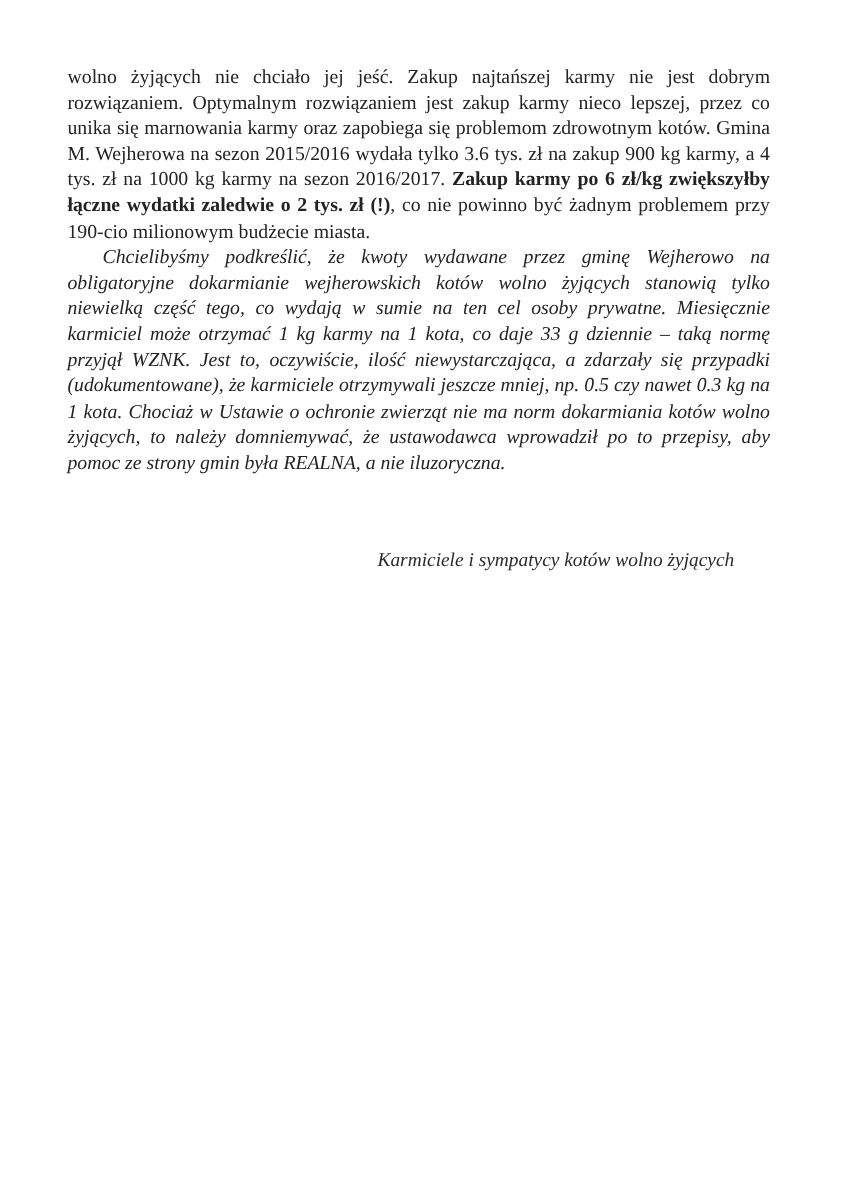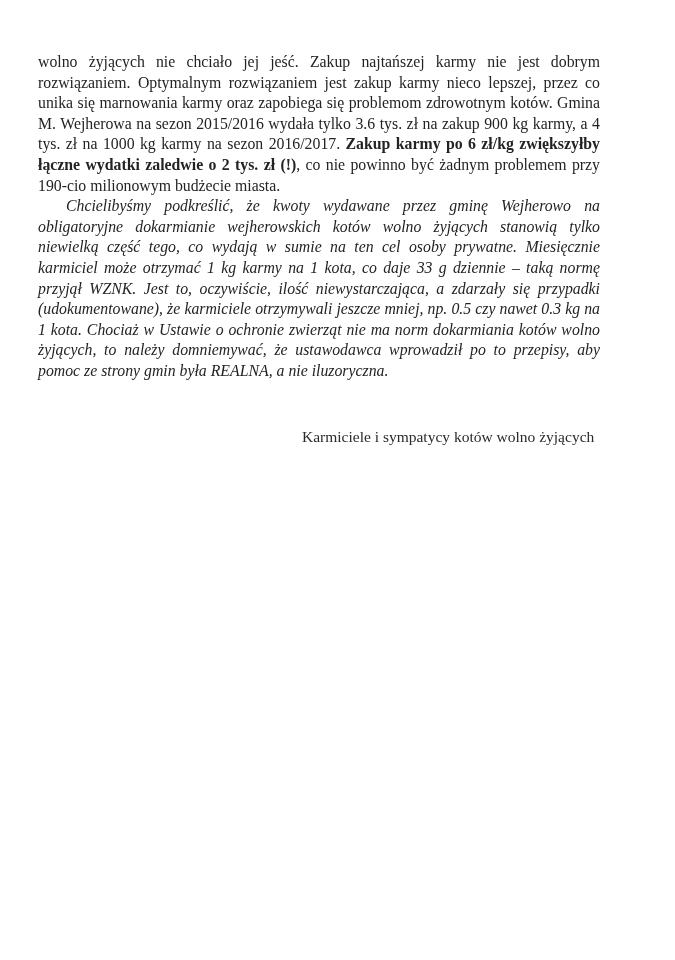--- a/index.html
+++ b/index.html
@@ -14,21 +14,21 @@
     font-family: "Liberation Serif", "DejaVu Serif", serif;
     overflow: hidden;
   }
   .page {
     position: absolute;
     inset: 0;
     background: #ffffff;
   }
   .text-block {
     position: absolute;
-    left: 38px;
+    left: 54px;
     top: 52px;
     width: 562px;
     color: #232323;
     font-size: 15.8px;
     line-height: 20.6px;
     text-align: justify;
     text-justify: inter-word;
   }
   .text-block p {
     margin: 0;
@@ -37,24 +37,25 @@
   .para-indent {
     text-indent: 28px;
     font-style: italic;
   }
   .bold-seg {
     font-weight: bold;
   }
   .signature {
     position: absolute;
     left: 302px;
-    top: 428px;
+    top: 440px;
     color: #2a2a2a;
     font-size: 15.5px;
     line-height: 18px;
+    font-style: italic;
     white-space: nowrap;
   }
 </style>
 </head>
 <body>
 
 <div class="page">
 
   <div class="text-block">
     <p><span>wolno żyjących nie chciało jej jeść. Zakup najtańszej karmy nie jest dobrym rozwiązaniem. Optymalnym rozwiązaniem jest zakup karmy nieco lepszej, przez co unika się marnowania karmy oraz zapobiega się problemom zdrowotnym kotów. Gmina M. Wejherowa na sezon 2015/2016 wydała tylko 3.6 tys. zł na zakup 900 kg karmy, a 4 tys. zł na 1000 kg karmy na sezon 2016/2017. </span><span class="bold-seg">Zakup karmy po 6 zł/kg zwiększyłby łączne wydatki zaledwie o 2 tys. zł (!)</span><span>, co nie powinno być żadnym problemem przy 190-cio milionowym budżecie miasta.</span></p>

